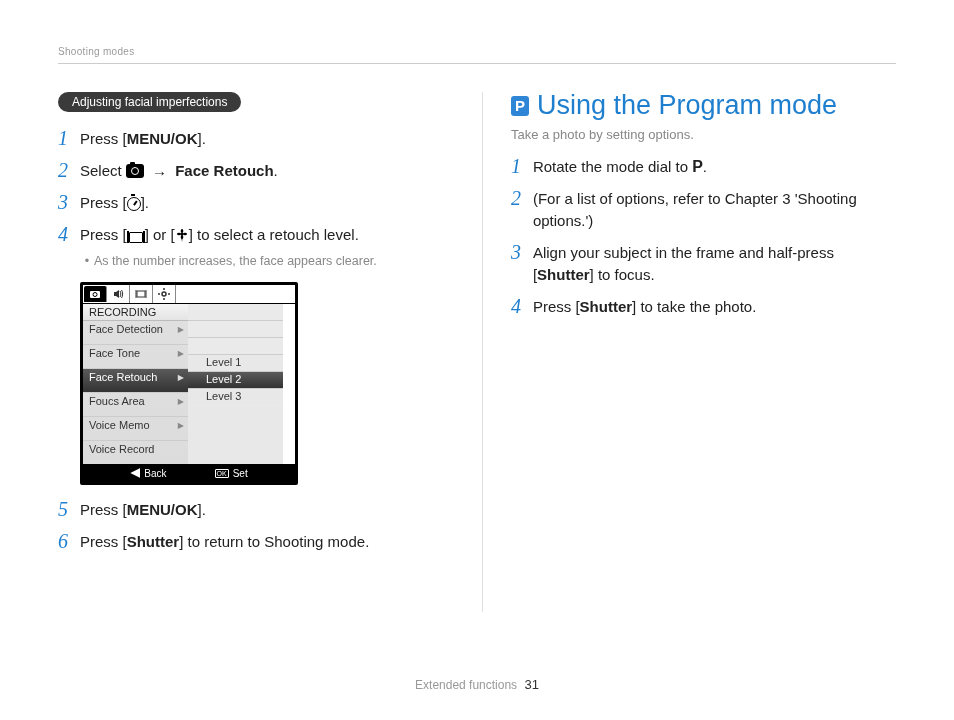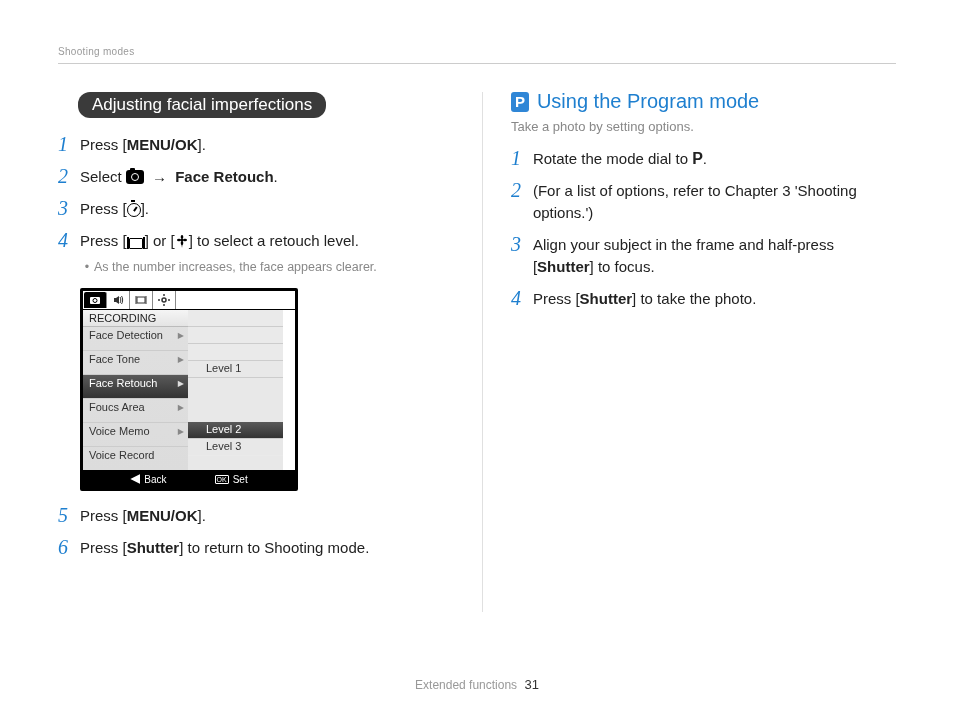--- a/index.html
+++ b/index.html
@@ -45,24 +45,23 @@
     width: 420px;
     border-left: 1px solid #e0e0e0;
     padding-left: 28px;
     min-height: 520px;
   }
   .pill {
     display: inline-block;
     background: #3a3a3a;
     color: #fff;
     border-radius: 12px;
-    font-size: 17px;
+    font-size: 12px;
     padding: 3px 14px 3px 14px;
     margin-bottom: 10px;
-    margin-left: 20px;
   }
   .step {
     display: flex;
     align-items: flex-start;
     margin: 6px 0 10px 0;
   }
   .step-num {
     color: #1e7fcf;
     font-style: italic;
     font-family: Georgia, 'Times New Roman', serif;
@@ -143,21 +142,21 @@
     color:#fff;background:#2f86d6;
     font-weight:bold;font-size:15px;
     border-radius:3px;padding:1px 0;
     line-height:18px;
   }
   .p-bold-dark {
     display:inline-block;font-weight:bold;font-size:16px;color:#222;
   }
   .h-program-title {
     color: #1e7fcf;
-    font-size: 20px;
+    font-size: 27px;
   }
   .subtitle-gray {
     color:#888;font-size:13px;margin-bottom:14px;
   }
   
   .menu-shot {
     width: 212px;
     border: 3px solid #000;
     border-radius: 2px;
     margin: 10px 0 14px 22px;
@@ -191,21 +190,21 @@
     padding:1px 2px 8px 6px;border-bottom:1px solid #ccc;height:14px;
     color:#333;position:relative;
   }
   .ms-row.highlight{background:linear-gradient(#5a5a5a,#333);color:#fff;}
   .ms-row .chev{font-size:8px;color:#888;margin-right:2px;}
   .ms-row.highlight .chev{color:#ddd;}
   .ms-right-row{
     padding:1px 18px;border-bottom:1px solid #ccc;height:14px;color:#333;
   }
   .ms-right-row.blank{background:#eaeaea;}
-  .ms-right-row.dark{background:linear-gradient(#5a5a5a,#333);color:#fff;margin-top:44px;}
+  .ms-right-row.dark{background:linear-gradient(#5a5a5a,#333);color:#fff;}
   .ms-footer{
     background:#000;color:#fff;display:flex;justify-content:center;gap:48px;
     font-size:10px;padding:2px 0;height:14px;align-items:center;
   }
   .ms-footer .fi{display:flex;align-items:center;gap:4px;}
   .footer {
     position:absolute;bottom:28px;left:0;right:0;text-align:center;
     color:#999;font-size:12px;
   }
   .footer .pnum{color:#333;font-size:13px;margin-left:4px;}

